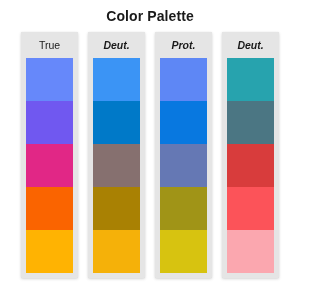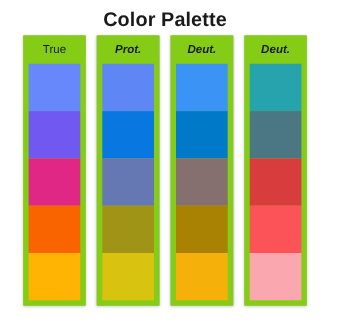--- a/index.html
+++ b/index.html
@@ -18,38 +18,38 @@
     width: 300px;
     height: 300px;
     box-sizing: border-box;
   }
   .figure-title {
     position: absolute;
     top: 8px;
     left: 0;
     width: 300px;
     text-align: center;
-    font-size: 18px;
+    font-size: 14px;
     font-weight: bold;
     color: #1a1a1a;
     letter-spacing: 0.1px;
   }
   .columns {
     position: absolute;
     top: 32px;
     left: 21px;
     width: 258px;
     height: 250px;
     display: flex;
     justify-content: space-between;
     align-items: flex-start;
   }
   .palette-card {
     width: 57px;
-    background: #84cc16;
+    background: #e5e5e5;
     box-shadow: 0 1px 3px rgba(0,0,0,0.17), 0 0 1px rgba(0,0,0,0.10);
     border-radius: 1px;
     padding: 0;
     box-sizing: border-box;
     display: flex;
     flex-direction: column;
     align-items: center;
   }
   .card-header {
     height: 26px;
@@ -94,38 +94,38 @@
       <div class="swatch-stack">
         <div class="swatch" style="background-color: rgb(102, 136, 250);"></div>
         <div class="swatch" style="background-color: rgb(112, 88, 240);"></div>
         <div class="swatch" style="background-color: rgb(225, 39, 134);"></div>
         <div class="swatch" style="background-color: rgb(250, 100, 0);"></div>
         <div class="swatch" style="background-color: rgb(255, 179, 2);"></div>
       </div>
     </div>
 
     <div class="palette-card">
+      <div class="card-header italic">Deut.</div>
+      <div class="swatch-stack">
+        <div class="swatch" style="background-color: rgb(59, 148, 245);"></div>
+        <div class="swatch" style="background-color: rgb(0, 121, 200);"></div>
+        <div class="swatch" style="background-color: rgb(134, 112, 111);"></div>
+        <div class="swatch" style="background-color: rgb(169, 129, 3);"></div>
+        <div class="swatch" style="background-color: rgb(245, 177, 9);"></div>
+      </div>
+    </div>
+
+    <div class="palette-card">
       <div class="card-header italic">Prot.</div>
       <div class="swatch-stack">
         <div class="swatch" style="background-color: rgb(94, 135, 245);"></div>
         <div class="swatch" style="background-color: rgb(8, 120, 224);"></div>
         <div class="swatch" style="background-color: rgb(101, 120, 180);"></div>
         <div class="swatch" style="background-color: rgb(160, 148, 23);"></div>
         <div class="swatch" style="background-color: rgb(215, 195, 16);"></div>
-      </div>
-    </div>
-
-    <div class="palette-card">
-      <div class="card-header italic">Deut.</div>
-      <div class="swatch-stack">
-        <div class="swatch" style="background-color: rgb(59, 148, 245);"></div>
-        <div class="swatch" style="background-color: rgb(0, 121, 200);"></div>
-        <div class="swatch" style="background-color: rgb(134, 112, 111);"></div>
-        <div class="swatch" style="background-color: rgb(169, 129, 3);"></div>
-        <div class="swatch" style="background-color: rgb(245, 177, 9);"></div>
       </div>
     </div>
 
     <div class="palette-card">
       <div class="card-header italic">Deut.</div>
       <div class="swatch-stack">
         <div class="swatch" style="background-color: rgb(39, 163, 174);"></div>
         <div class="swatch" style="background-color: rgb(75, 118, 131);"></div>
         <div class="swatch" style="background-color: rgb(216, 60, 60);"></div>
         <div class="swatch" style="background-color: rgb(252, 83, 89);"></div>

